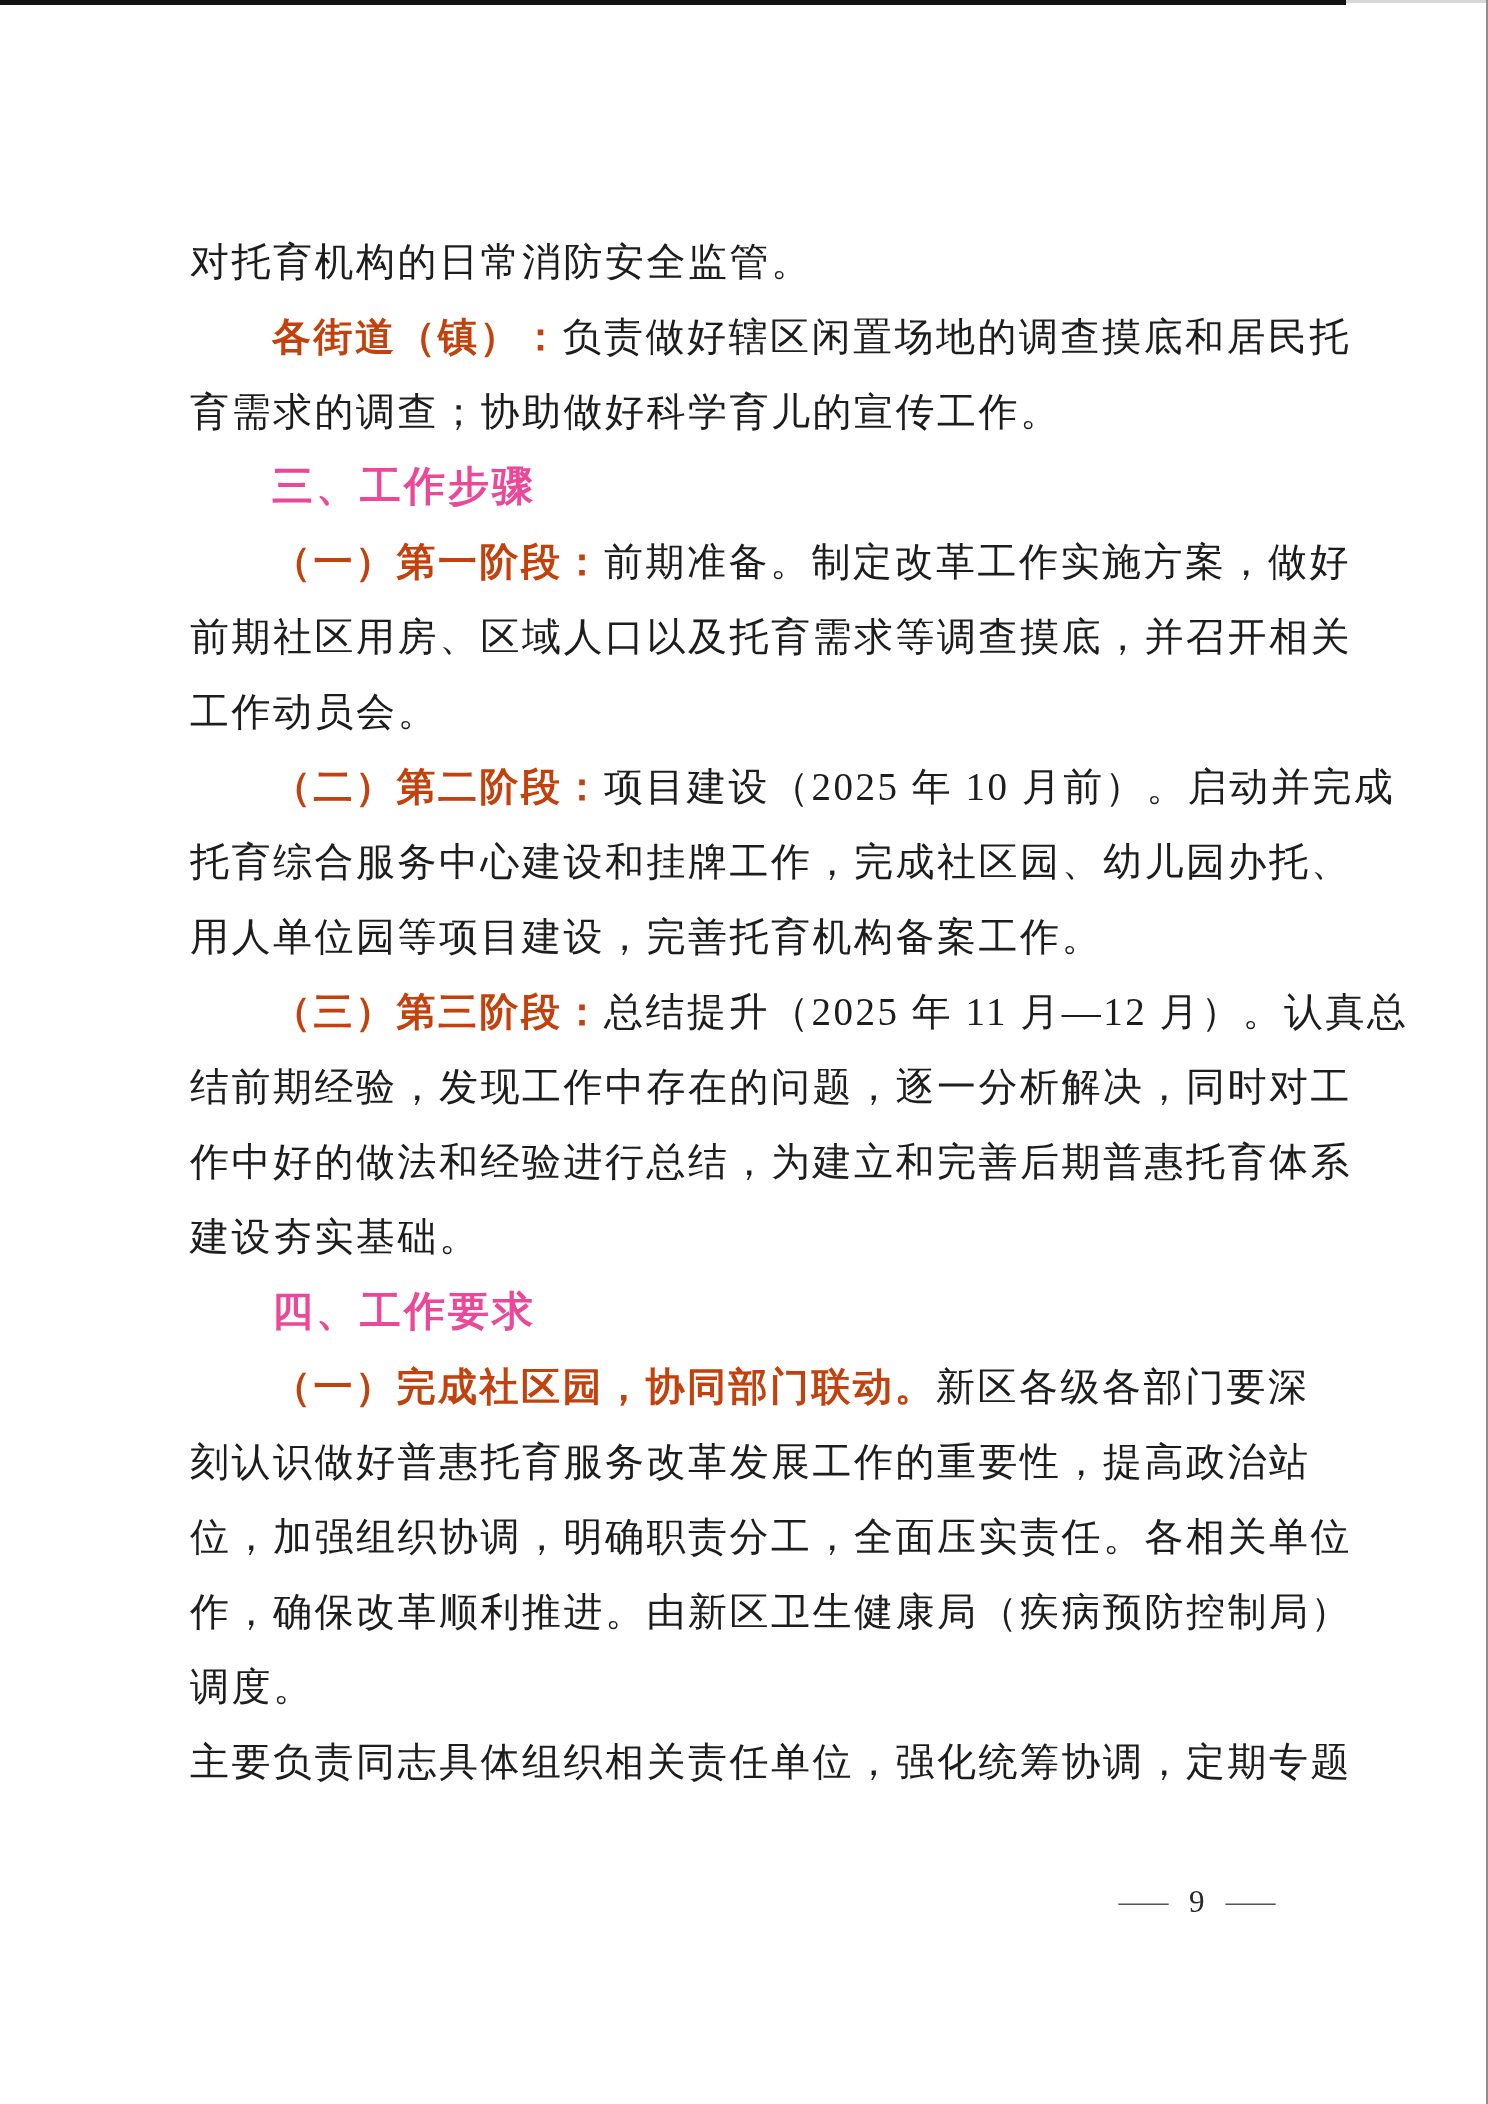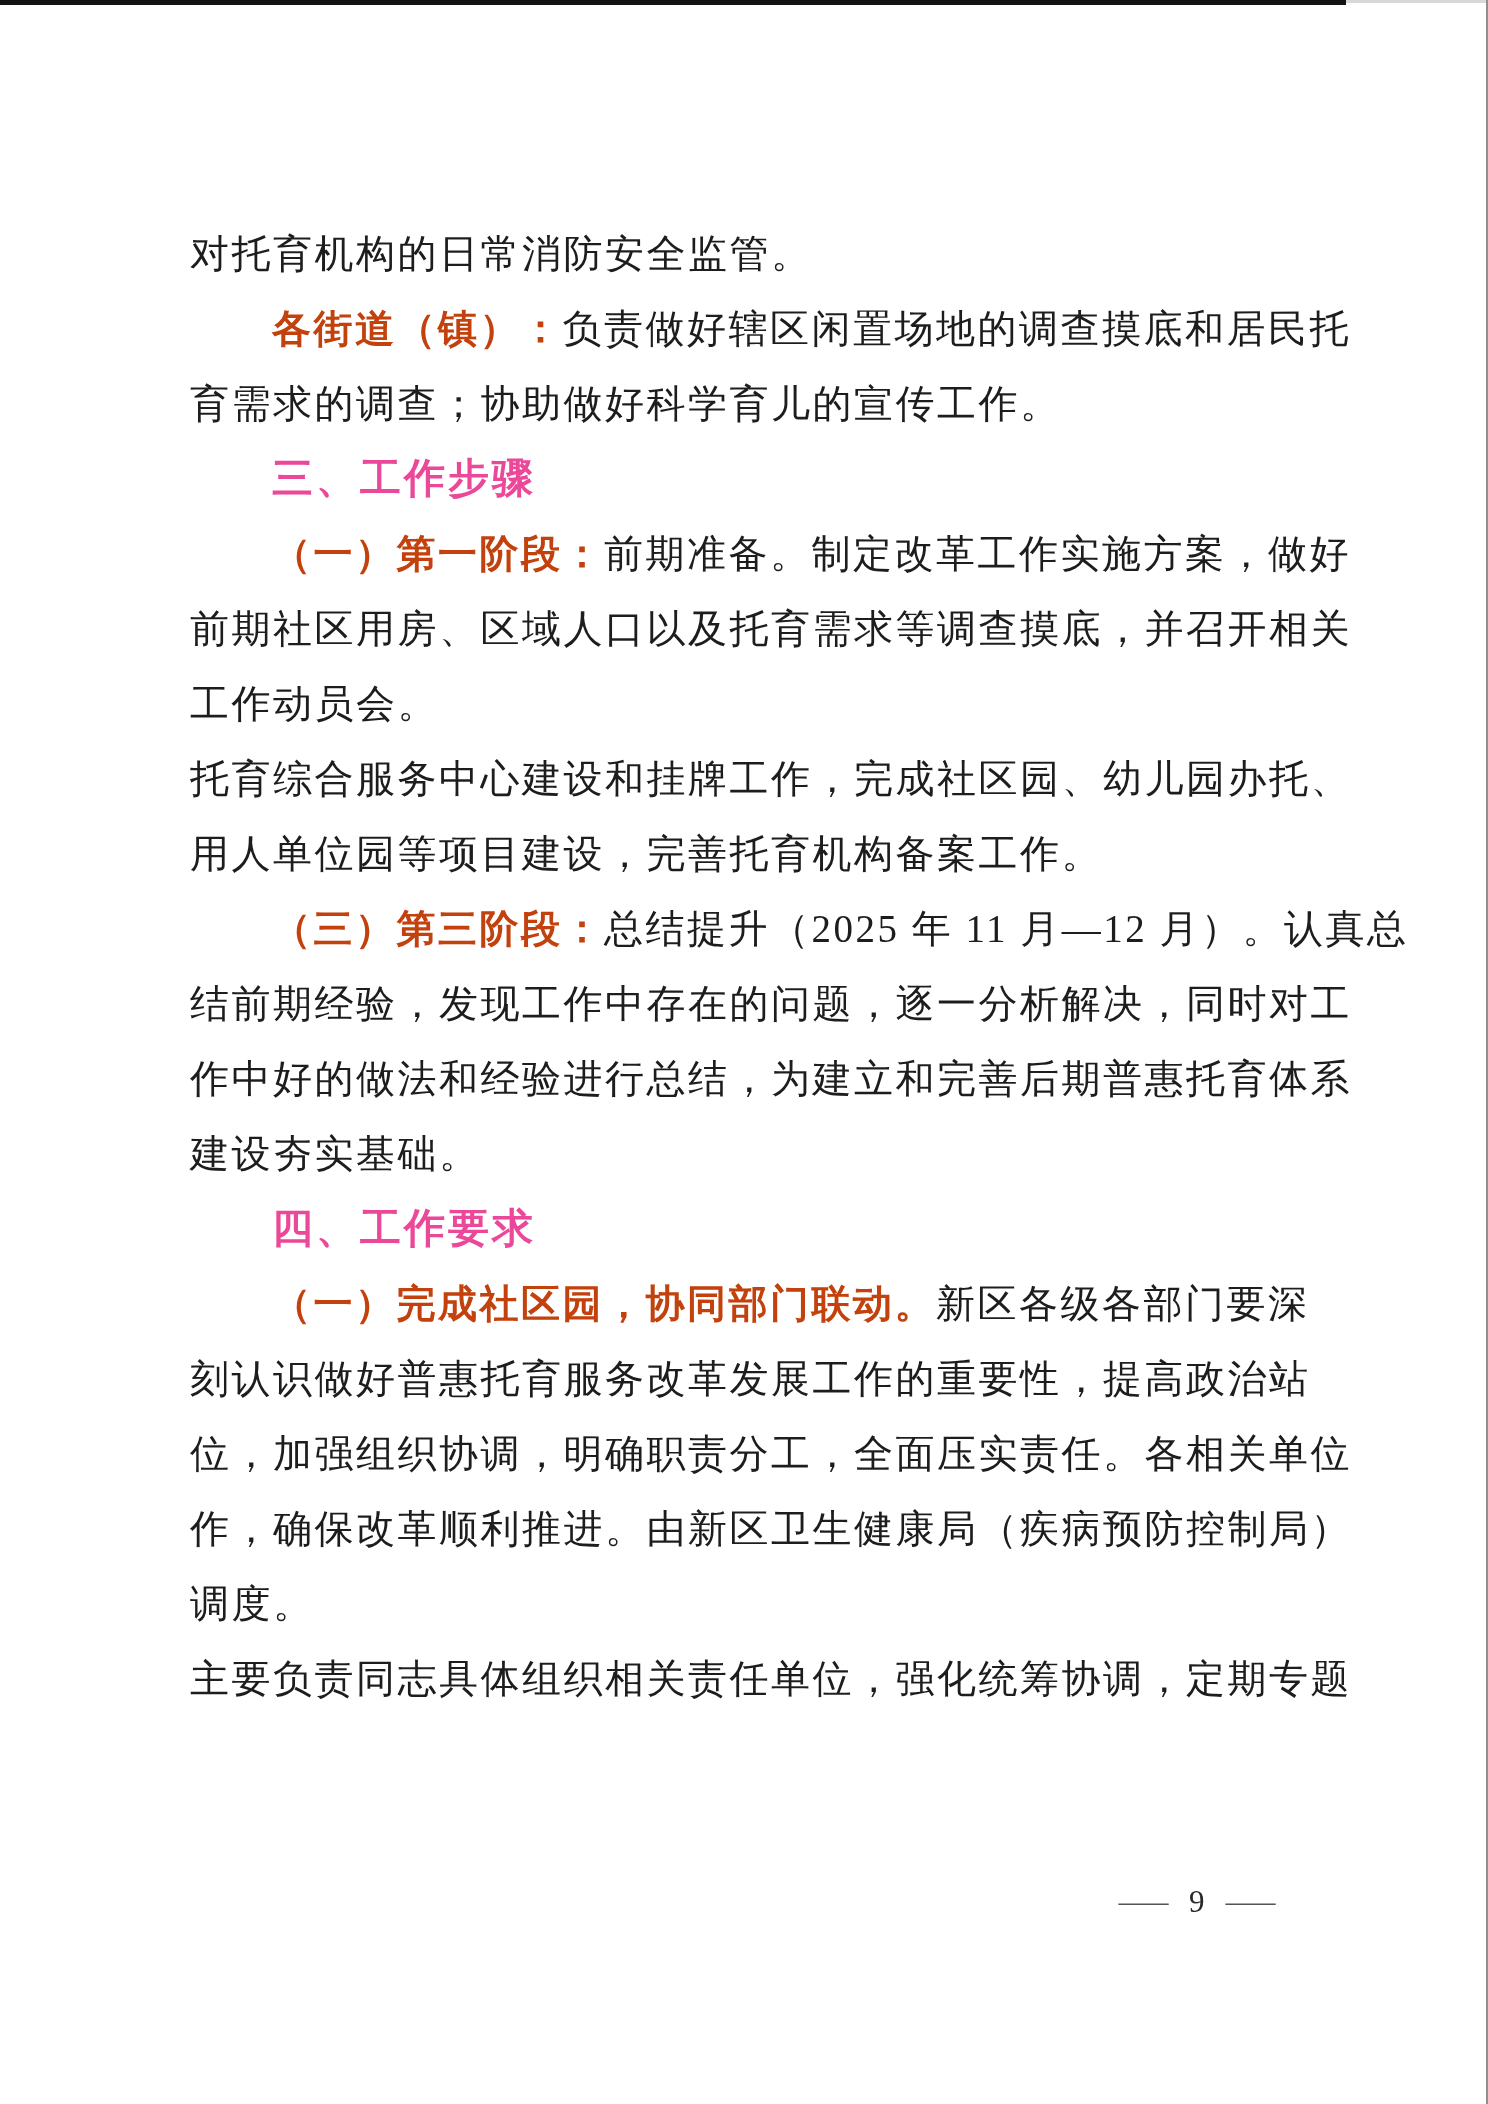--- a/index.html
+++ b/index.html
@@ -15,21 +15,21 @@
 
   
   .scan-top-bar{position:absolute;top:0;left:0;width:1346px;height:5px;background:#121212}
   .scan-top-bar-light{position:absolute;top:0;left:1346px;width:142px;height:3px;background:#d8d8d8}
   .scan-right-line{position:absolute;top:0;right:0;width:2px;height:2104px;background:#8f8f8f}
 
   
   #doc-lines{
     position:absolute;
     left:190px;
-    top:216px;
+    top:224px;
     width:1165px;
   }
   .line{
     height:75px;
     line-height:75px;
     font-size:39px;
     letter-spacing:2.5px;
     white-space:nowrap;
     color:#1d1d1d;
   }
@@ -69,20 +69,21 @@
   <div class="scan-right-line"></div>
 
   <main id="doc-lines">
       <div class="line body"><span>对托育机构的日常消防安全监管。</span></div>
       <div class="line body indent"><span class="lead">各街道（镇）：</span><span>负责做好辖区闲置场地的调查摸底和居民托</span></div>
       <div class="line body"><span>育需求的调查；协助做好科学育儿的宣传工作。</span></div>
       <div class="line heading indent"><span>三、工作步骤</span></div>
       <div class="line body indent"><span class="lead">（一）第一阶段：</span><span>前期准备。制定改革工作实施方案，做好</span></div>
       <div class="line body"><span>前期社区用房、区域人口以及托育需求等调查摸底，并召开相关</span></div>
       <div class="line body"><span>工作动员会。</span></div>
+      <div class="line body indent"><span class="lead">（二）第二阶段：</span><span>项目建设（2025 年 10 月前）。启动并完成</span></div>
       <div class="line body"><span>托育综合服务中心建设和挂牌工作，完成社区园、幼儿园办托、</span></div>
       <div class="line body"><span>用人单位园等项目建设，完善托育机构备案工作。</span></div>
       <div class="line body indent"><span class="lead">（三）第三阶段：</span><span>总结提升（2025 年 11 月—12 月）。认真总</span></div>
       <div class="line body"><span>结前期经验，发现工作中存在的问题，逐一分析解决，同时对工</span></div>
       <div class="line body"><span>作中好的做法和经验进行总结，为建立和完善后期普惠托育体系</span></div>
       <div class="line body"><span>建设夯实基础。</span></div>
       <div class="line heading indent"><span>四、工作要求</span></div>
       <div class="line body indent"><span class="lead">（一）完成社区园，协同部门联动。</span><span>新区各级各部门要深</span></div>
       <div class="line body"><span>刻认识做好普惠托育服务改革发展工作的重要性，提高政治站</span></div>
       <div class="line body"><span>位，加强组织协调，明确职责分工，全面压实责任。各相关单位</span></div>

